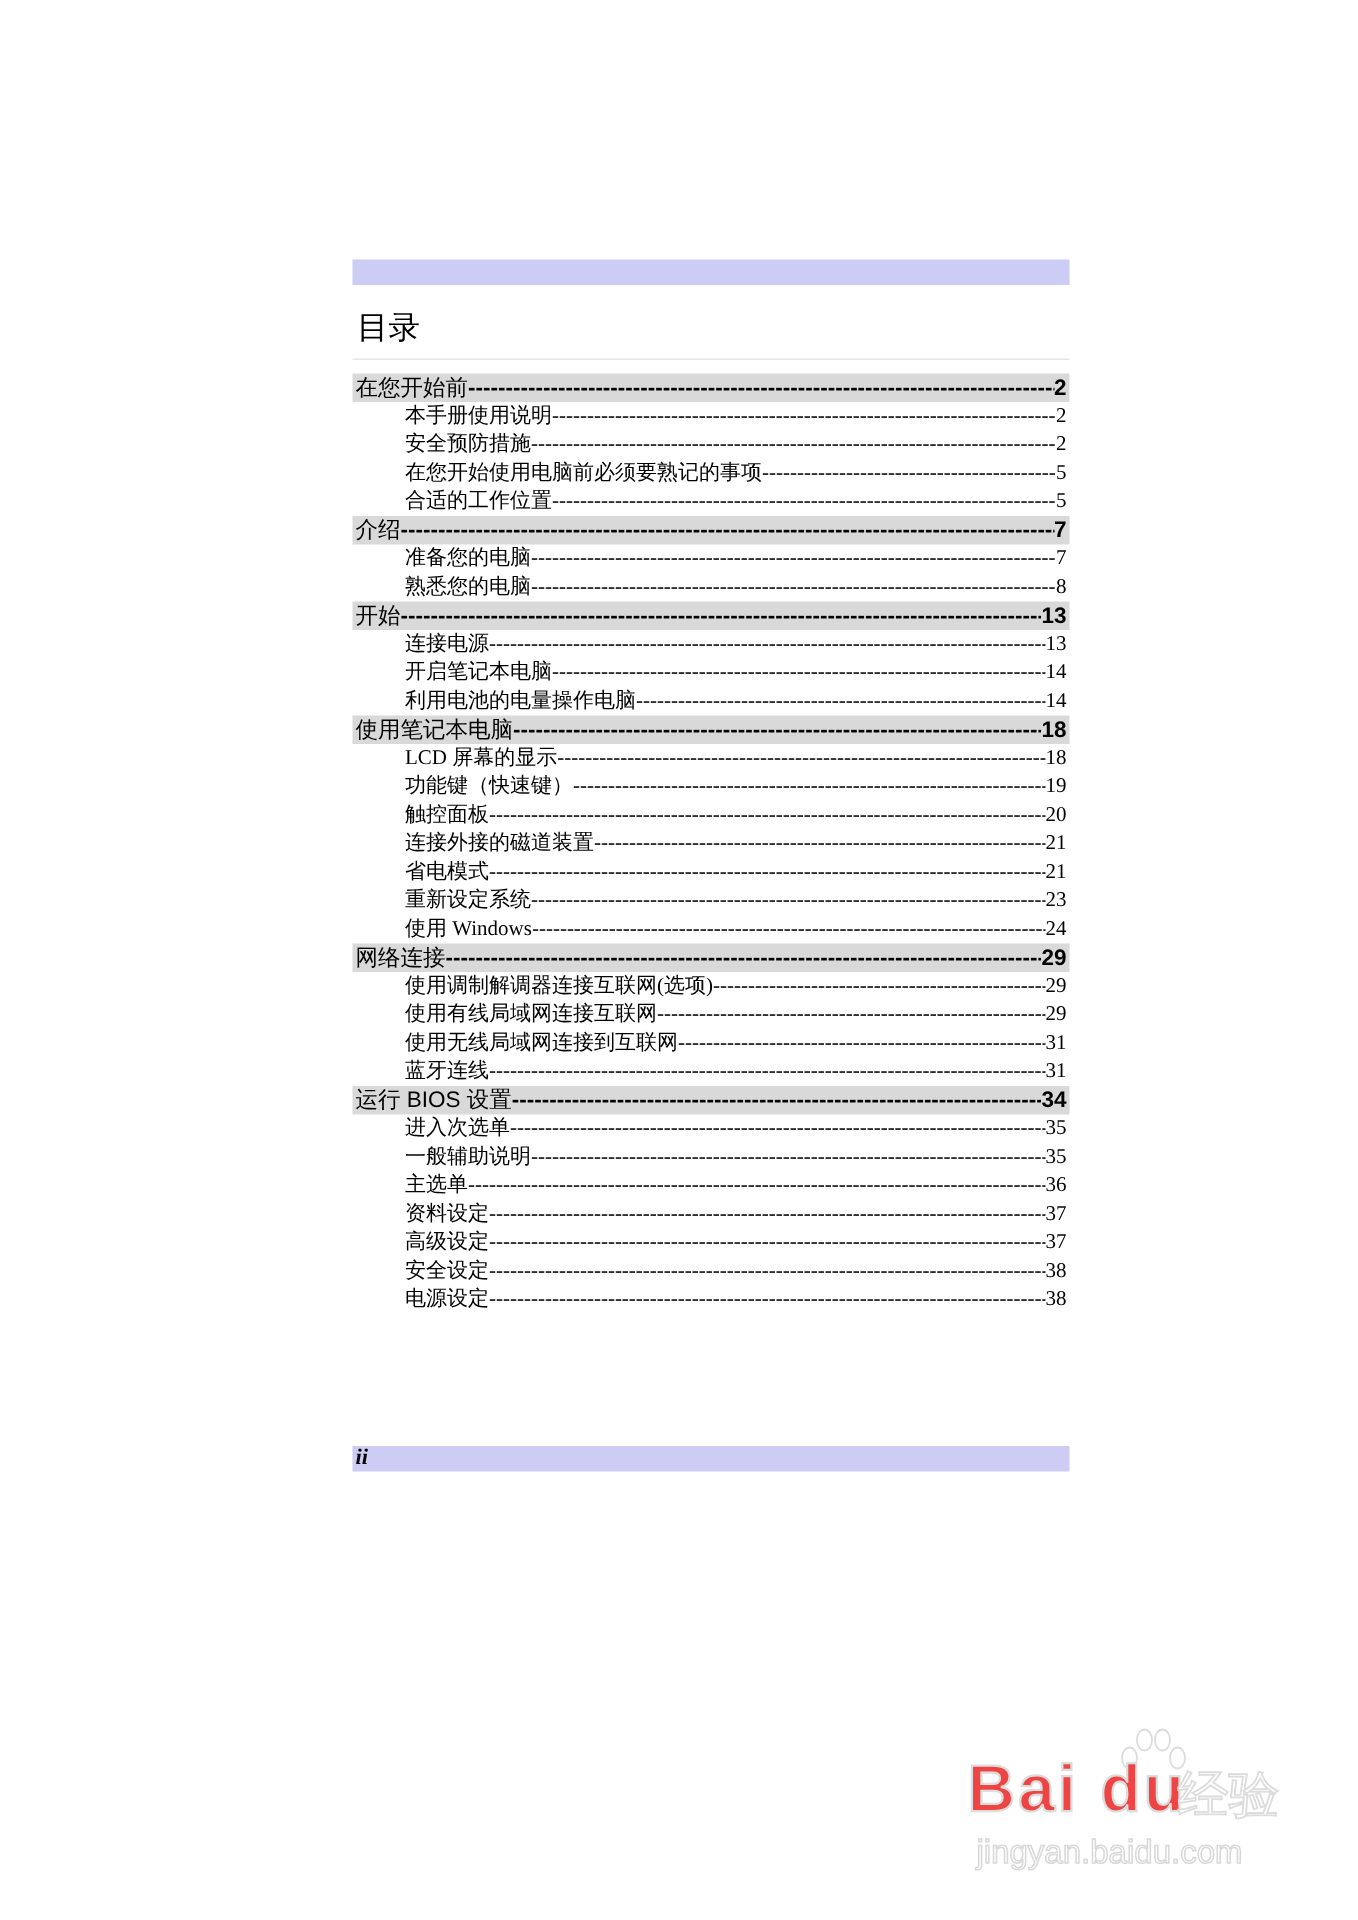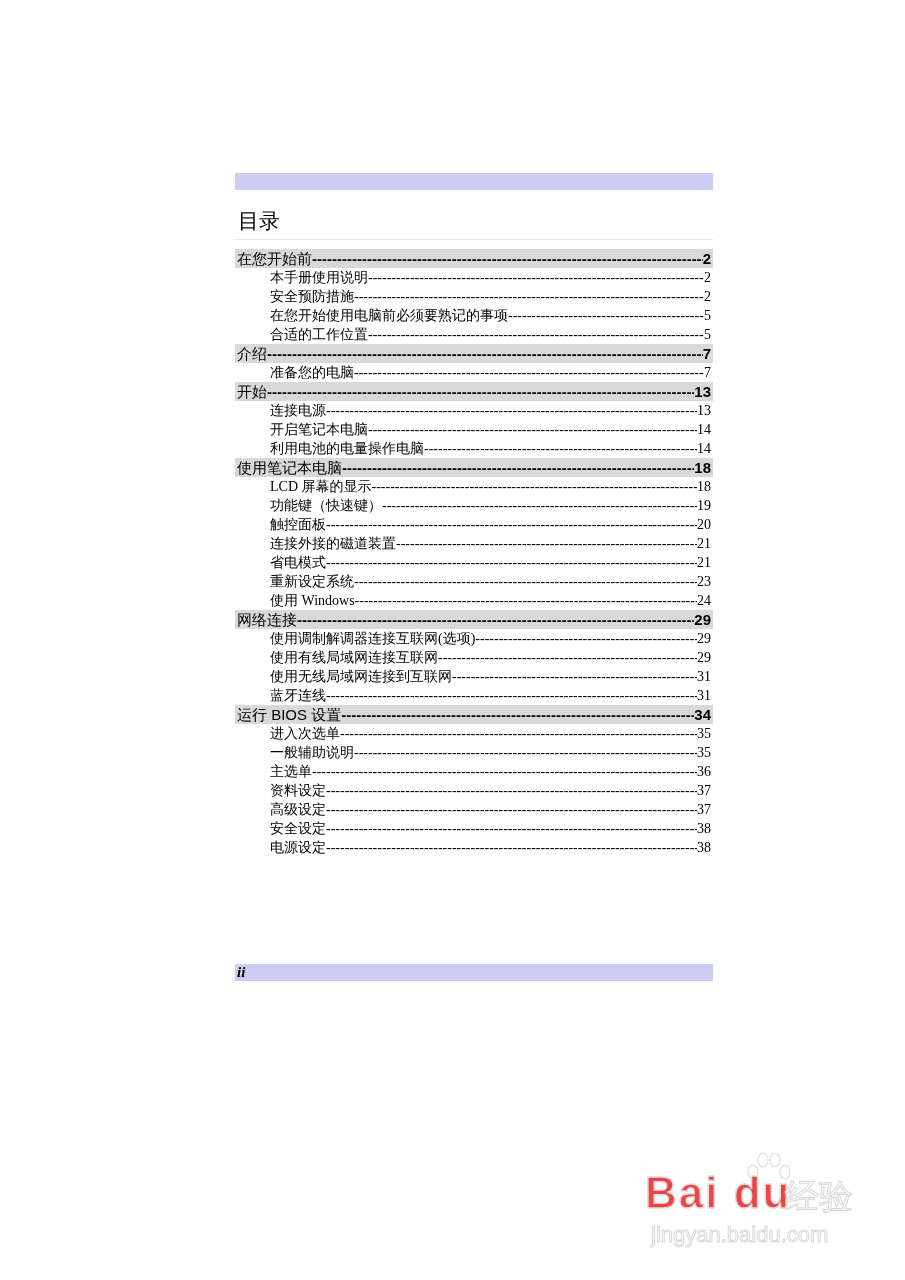--- a/index.html
+++ b/index.html
@@ -2,21 +2,21 @@
 <html><head>
 <meta charset="utf-8">
 <style>
   html, body { margin: 0; padding: 0; background: #ffffff; }
   body { width: 905px; height: 1280px; position: relative; overflow: hidden; font-family: "Liberation Serif", serif; color: #000; }
   .page { position: absolute; left: 235px; top: 0; width: 478px; }
   .band { position: absolute; left: 0; width: 478px; height: 17px; background: #ccccf5; }
   .band.header { top: 173px; }
   .band.footer { top: 964px; }
   .folio { position: absolute; left: 2px; top: 0; font-family: "Liberation Serif", serif; font-weight: bold; font-style: italic; font-size: 15px; line-height: 17px; text-align: center; }
-  .title { position: absolute; left: 3px; top: 206px; font-family: Liberation Serif, serif; font-size: 21px; line-height: 30px; }
+  .title { position: absolute; left: 3px; top: 206px; font-family: Liberation Mono, monospace; font-size: 21px; line-height: 30px; }
   .title-rule { position: absolute; left: 0; top: 239px; width: 478px; height: 1px; background: #e6e6e6; }
   .toc { position: absolute; left: 0; top: 249px; width: 478px; }
   .row { display: flex; align-items: flex-start; height: 19px; line-height: 20.3px; white-space: nowrap; overflow: hidden; }
   .row.section { background: #d9d9d9; font-family: "Liberation Sans", sans-serif; font-size: 15px; padding-left: 2px; }
   .row.section .num { font-weight: bold; }
   .row.section .leader { font-weight: bold; }
   .row.entry { font-size: 14px; padding-left: 35px; }
   .label { flex: 0 0 auto; }
   .leader { flex: 1 1 auto; overflow: hidden; white-space: nowrap; letter-spacing: 0px; }
   .leader::after { content: "--------------------------------------------------------------------------------------------------------------------------------------------------------------------------------------------------------------"; }
@@ -66,20 +66,25 @@
       <div class="row section">
         <span class="label">介绍</span>
         <span class="leader"></span>
         <span class="num">7</span>
       </div>
       <div class="row entry">
         <span class="label">准备您的电脑</span>
         <span class="leader"></span>
         <span class="num">7</span>
       </div>
+      <div class="row entry">
+        <span class="label">熟悉您的电脑</span>
+        <span class="leader"></span>
+        <span class="num">8</span>
+      </div>
       <div class="row section">
         <span class="label">开始</span>
         <span class="leader"></span>
         <span class="num">13</span>
       </div>
       <div class="row entry">
         <span class="label">连接电源</span>
         <span class="leader"></span>
         <span class="num">13</span>
       </div>

